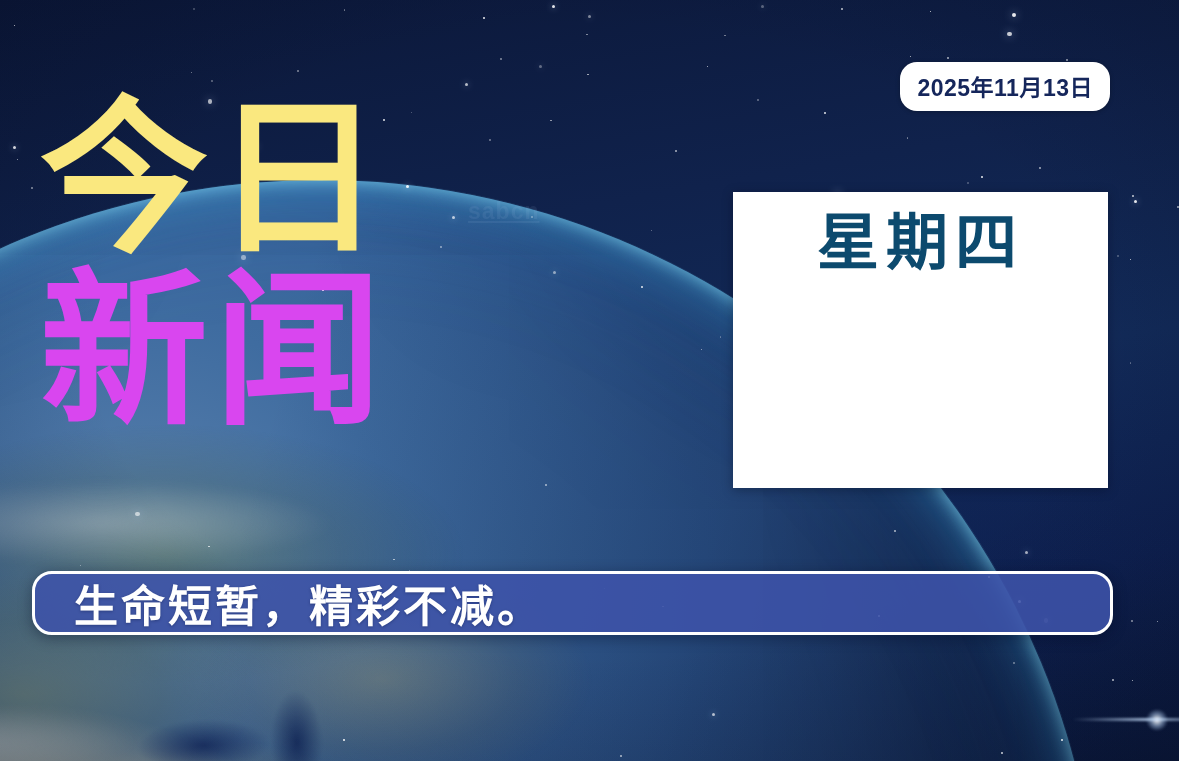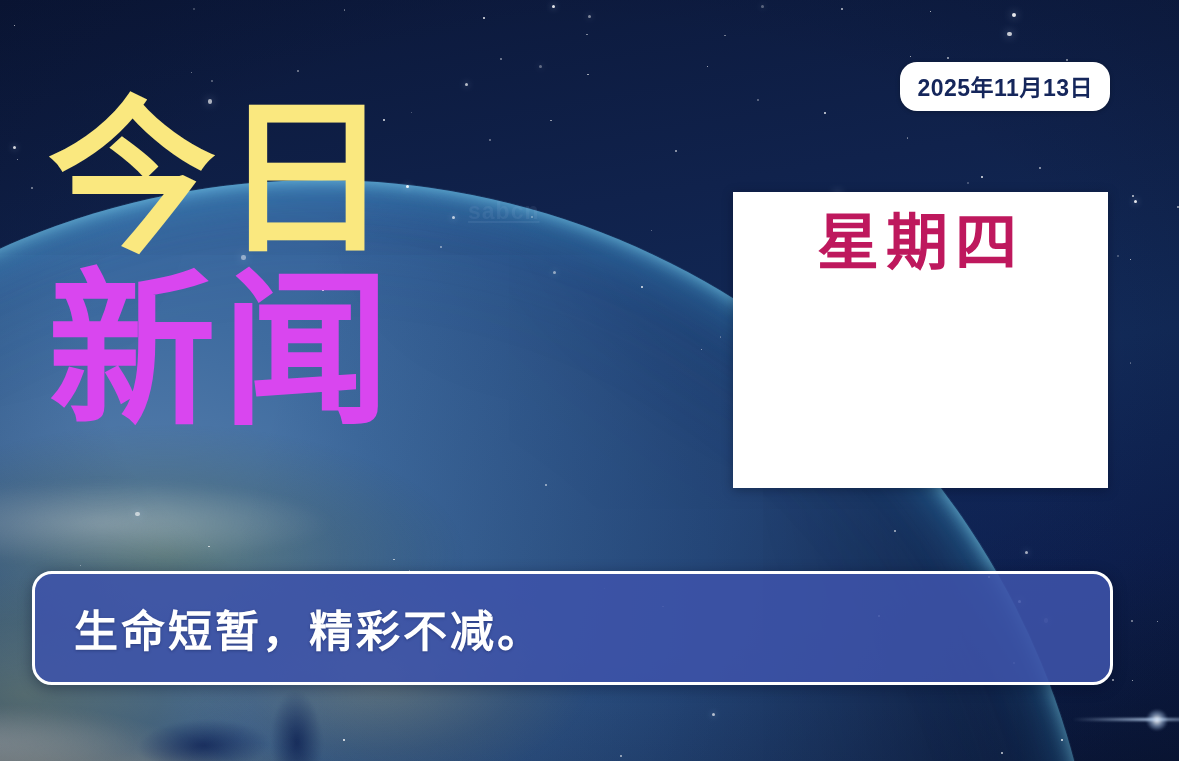--- a/index.html
+++ b/index.html
@@ -173,21 +173,21 @@
     font-weight: bold;
     letter-spacing: 1px;
     color: rgba(190,210,245,0.085);
     user-select: none;
     text-decoration: underline;
   }
 
   
   .title-block {
     position: absolute;
-    left: 48px;
+    left: 40px;
     top: 96px;
     width: 420px;
   }
   .title-line {
     font-family: "Liberation Sans", "DejaVu Sans", sans-serif;
     font-weight: bold;
     font-size: 168px;
     line-height: 0.99;
     letter-spacing: 6px;
     white-space: nowrap;
@@ -253,21 +253,21 @@
   }
   .issue-dash {
     display: inline-block;
     width: 26px;
     height: 5px;
     background: #1e3572;
     border-radius: 1px;
   }
   .weekday {
     margin-top: 20px;
-    color: #be185d;
+    color: #0c4a6e;
     font-size: 62px;
     font-weight: bold;
     letter-spacing: 7px;
     line-height: 1;
     white-space: nowrap;
     text-align: center;
   }
   .lunar {
     margin-top: 26px;
     color: #1e3572;
@@ -277,21 +277,21 @@
     line-height: 1;
     white-space: nowrap;
   }
 
   
   .quote-banner {
     position: absolute;
     left: 32px;
     top: 571px;
     width: 1081px;
-    height: 114px;
+    height: 64px;
     background: rgba(61,83,170,0.88);
     border: 3px solid #FFFFFF;
     border-radius: 20px;
     display: flex;
     align-items: center;
     box-shadow: 0 3px 14px rgba(3,10,34,0.4);
   }
   .quote-text {
     color: #FFFFFF;
     font-size: 44px;

